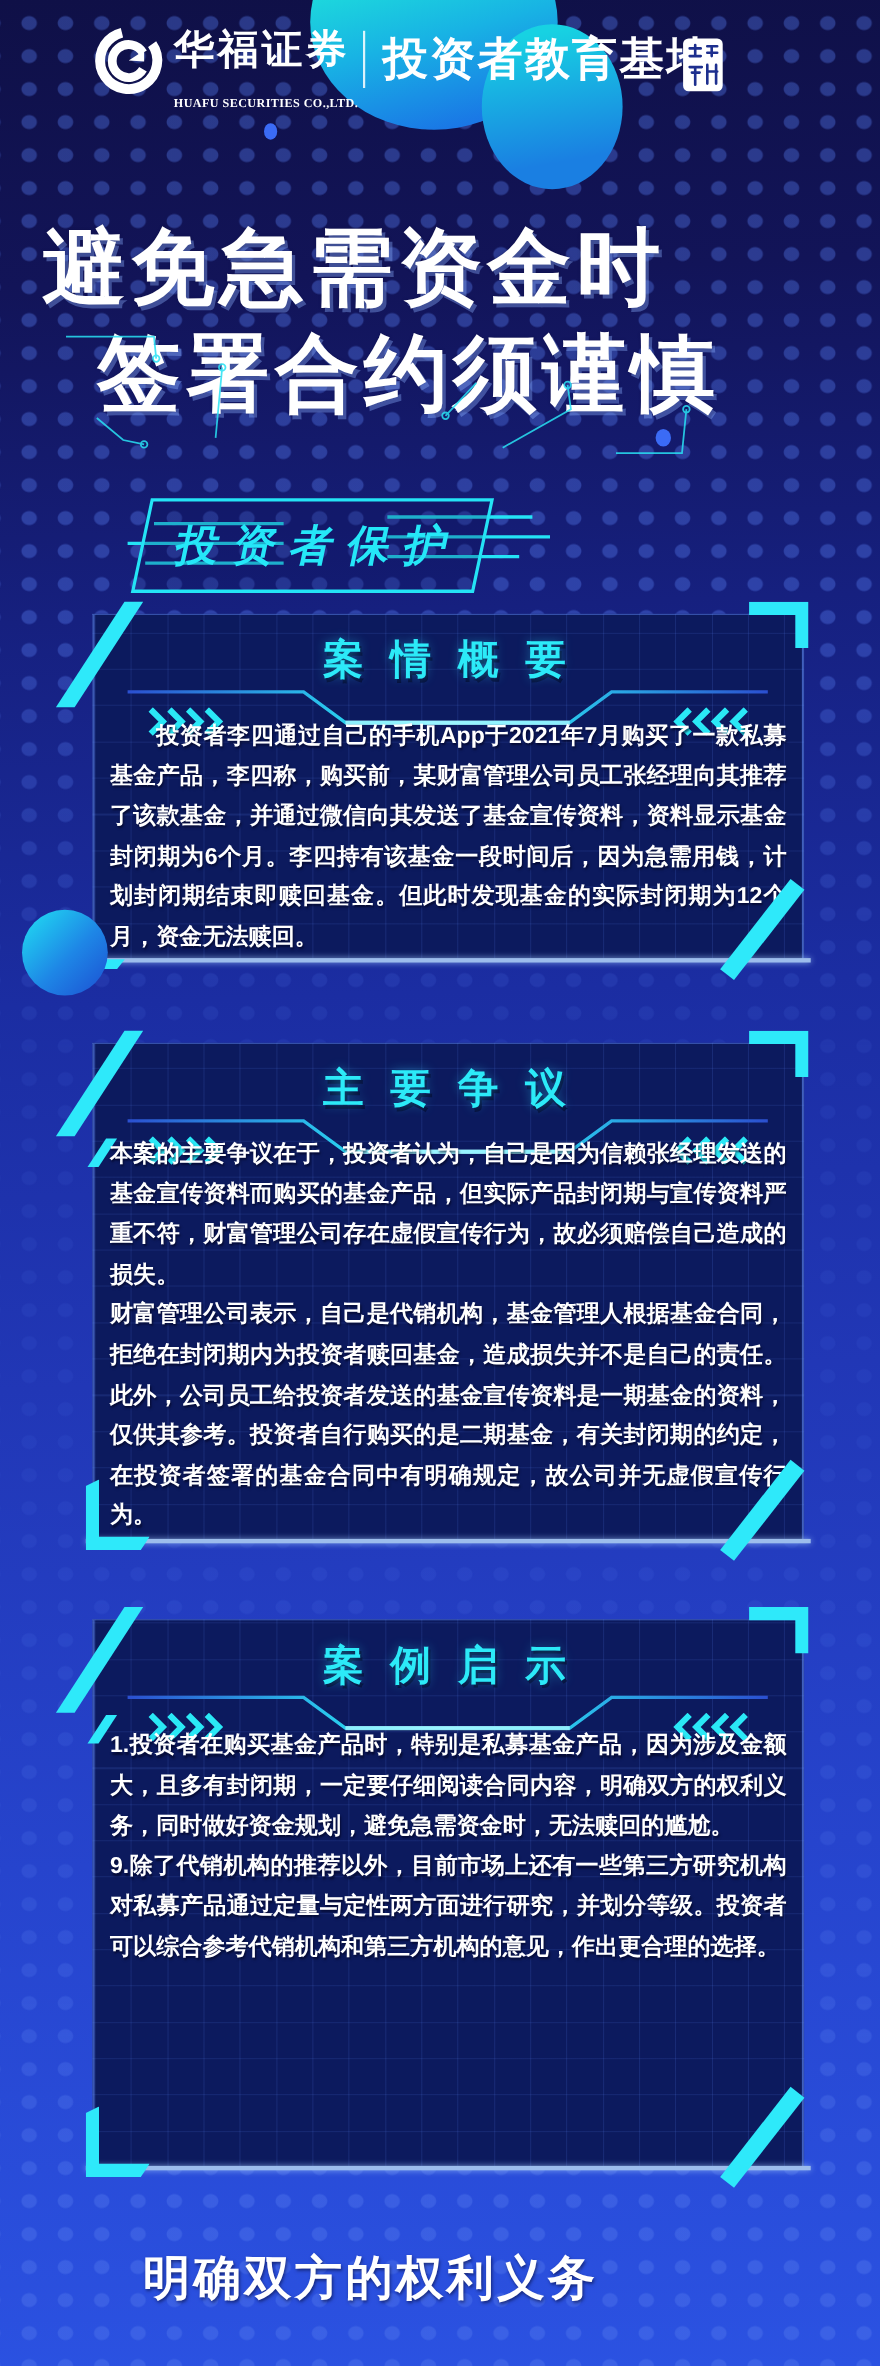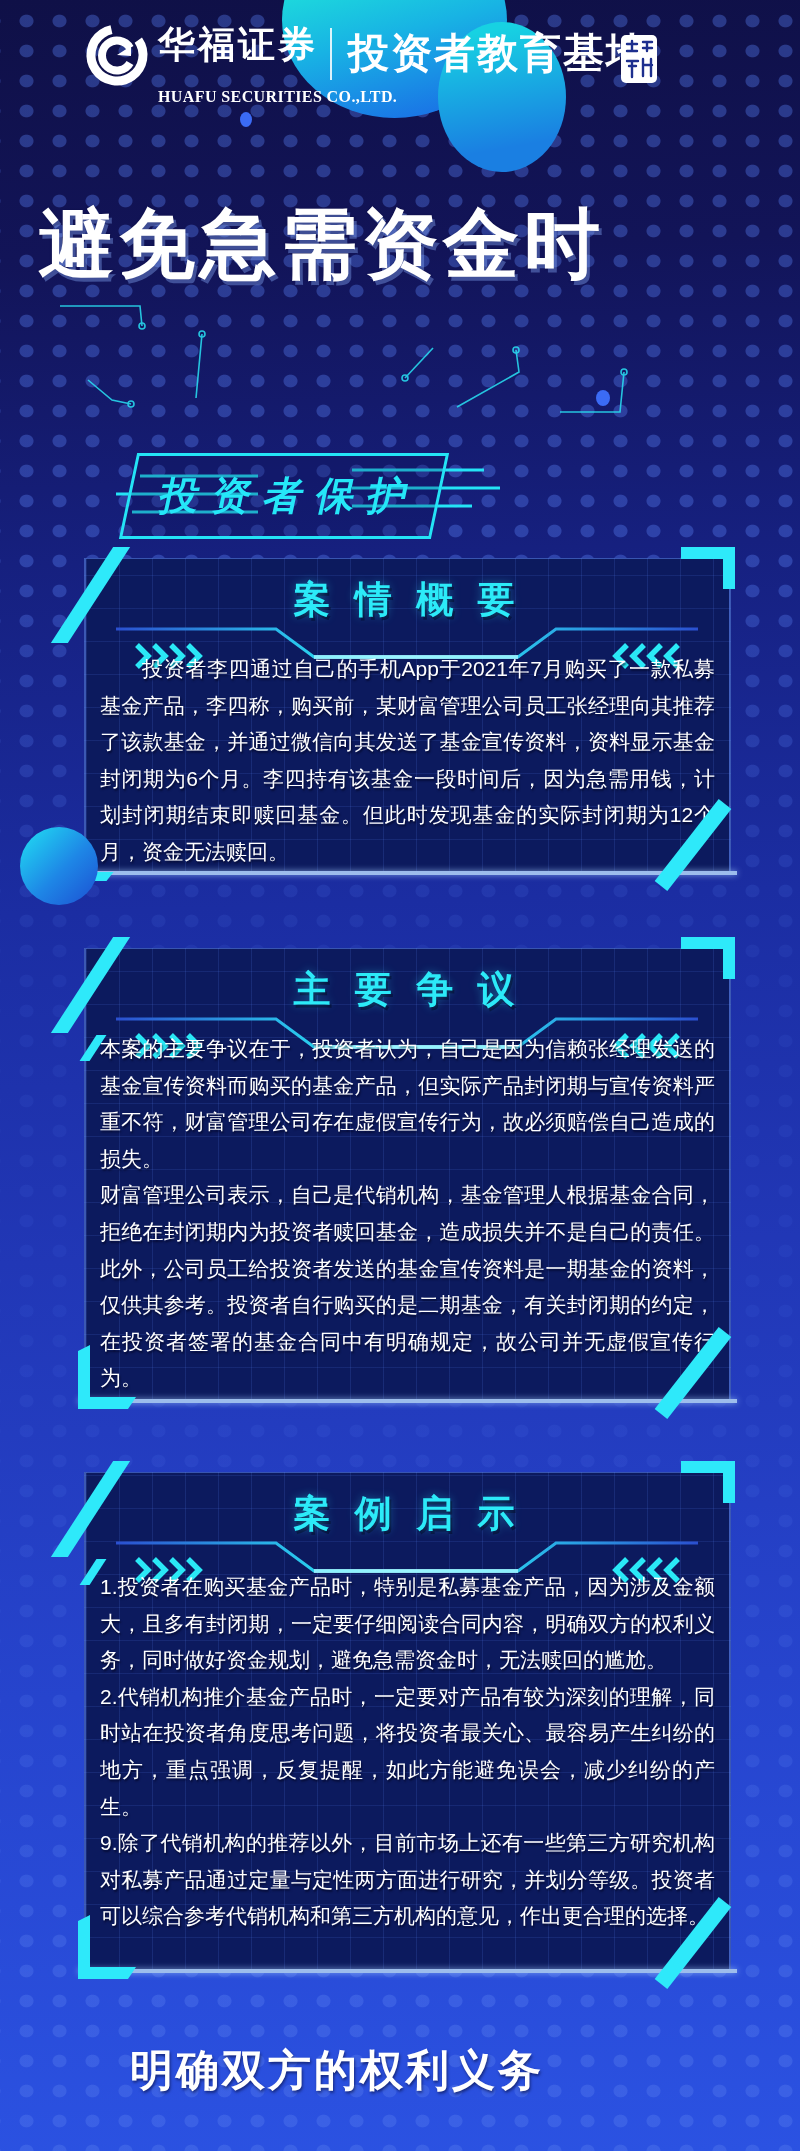--- a/index.html
+++ b/index.html
@@ -21,21 +21,21 @@
   .blob{position:absolute;border-radius:50%;}
   .blob-a{left:282px;top:-78px;width:225px;height:196px;background:linear-gradient(165deg,#1fe9d9 18%,#18b3e4 55%,#1a6de6 95%);}
   .blob-b{left:438px;top:22px;width:128px;height:150px;background:linear-gradient(170deg,#17d2e2 10%,#1a7fe2 80%);}
   .circle-accent{position:absolute;left:20px;top:827px;width:78px;height:78px;border-radius:50%;
     background:linear-gradient(135deg,#20d9f2 5%,#1e86e6 55%,#1c4fd2 100%);}
   
   .header{position:absolute;left:0;top:16px;width:800px;height:76px;display:flex;align-items:center;}
   .logo-mark{position:absolute;left:84px;top:6px;}
   .brand{position:absolute;left:158px;top:4px;width:150px;text-align:center;color:#fff;}
   .brand-cn{font-family:"Liberation Serif","DejaVu Serif",serif;font-weight:700;font-size:37px;letter-spacing:3px;white-space:nowrap;}
-  .brand-en{font-family:"Liberation Serif","DejaVu Serif",serif;font-weight:700;font-size:16px;letter-spacing:.4px;margin-top:18px;white-space:nowrap;}
+  .brand-en{font-family:"Liberation Serif","DejaVu Serif",serif;font-weight:700;font-size:11px;letter-spacing:.4px;margin-top:18px;white-space:nowrap;}
   .hdr-divider{position:absolute;left:330px;top:12px;width:2px;height:52px;background:rgba(255,255,255,.85);}
   .site-name{position:absolute;left:348px;top:10px;color:#fff;font-weight:800;font-size:41px;letter-spacing:2px;white-space:nowrap;}
   .seal{position:absolute;left:620px;top:18px;}
   
   .hero{position:absolute;left:0;top:196px;width:800px;color:#fff;font-weight:900;}
   .hero .t1,.hero .t2{
     font-size:76px;letter-spacing:5px;line-height:96px;white-space:nowrap;
     text-shadow:3px 4px 0 rgba(140,175,255,.38), 0 0 2px rgba(10,10,60,.5);
   }
   .hero .t1{margin-left:38px;}
@@ -64,21 +64,21 @@
     margin:0;padding-top:16px;text-align:center;
     color:#2ceaf8;font-size:37px;font-weight:800;letter-spacing:7px;
     text-shadow:0 0 10px rgba(45,222,250,.4), 2px 3px 0 rgba(5,10,50,.8);white-space:nowrap;
   }
   .titleline{position:absolute;left:0;width:643px;height:46px;top:62px;}
   .chev{position:absolute;top:84px;}
   .chev.l{left:48px;}
   .chev.r{right:48px;}
   .panel .body{position:relative;margin:0 14px 0 14px;padding:0 0 0 0;}
   .panel .body p{
-    margin:0;color:#fff;font-size:21px;font-weight:400;line-height:36.6px;
+    margin:0;color:#fff;font-size:21px;font-weight:700;line-height:36.6px;
     text-shadow:1px 2px 2px rgba(0,0,25,.65);text-align:justify;
   }
   .panel .body p.indent{text-indent:2em;}
   .p1 .body{margin-top:26px;}
   .p2 .body{margin-top:16px;}
   .p3 .body{margin-top:30px;}
   
   .stripe-tl{position:absolute;left:-4px;top:-12px;width:17px;height:96px;background:#2ee9fa;transform:skewX(-33deg);}
   .nub-tl{position:absolute;left:2px;top:86px;width:10px;height:26px;background:#2ee9fa;transform:skewX(-33deg);}
   .bracket-tr{position:absolute;right:-6px;top:-12px;}
@@ -120,20 +120,21 @@
         <path d="M7 10 h10 M12 7 v10 M7 17 h10"></path>
         <path d="M23 8 h9 M27 8 v9 M23 14 h9"></path>
         <path d="M7 27 h11 M9 32 h7 M12 27 v16"></path>
         <path d="M23 25 v17 M23 31 h9 M31 25 v17"></path>
       </g>
     </svg>
   </div>
 
   <div class="hero">
     <div class="t1">避免急需资金时</div>
+    <div class="t2">签署合约须谨慎</div>
   </div>
 
   <svg class="circuits" width="800" height="160" viewBox="0 0 800 160">
     <g stroke="#29e2f4" stroke-width="1.6" fill="none" opacity=".85">
       <polyline points="88,80 112,100 131,104"></polyline>
         <circle cx="131" cy="104" r="3"></circle>
       <polyline points="202,34 196,98"></polyline>
         <circle cx="202" cy="34" r="3"></circle>
       <polyline points="433,48 405,78"></polyline>
         <circle cx="405" cy="78" r="3"></circle>
@@ -269,21 +270,20 @@
     <svg class="chev r" width="74" height="26" viewBox="0 0 74 26">
       <g stroke="#2ae8f6" stroke-width="5.5" fill="none">
         <polyline points="20,2 9,13 20,24"></polyline>
           <polyline points="37,2 26,13 37,24"></polyline>
         <polyline points="54,2 43,13 54,24"></polyline>
           <polyline points="71,2 60,13 71,24"></polyline>
       </g>
     </svg>
     <div class="body">
       <p>1.投资者在购买基金产品时，特别是私募基金产品，因为涉及金额大，且多有封闭期，一定要仔细阅读合同内容，明确双方的权利义务，同时做好资金规划，避免急需资金时，无法赎回的尴尬。</p>
-      <p>2.代销机构推介基金产品时，一定要对产品有较为深刻的理解，同时站在投资者角度思考问题，将投资者最关心、最容易产生纠纷的地方，重点强调，反复提醒，如此方能避免误会，减少纠纷的产生。</p>
       <p>9.除了代销机构的推荐以外，目前市场上还有一些第三方研究机构对私募产品通过定量与定性两方面进行研究，并划分等级。投资者可以综合参考代销机构和第三方机构的意见，作出更合理的选择。</p>
     </div>
     <div class="bottomline"></div>
     <svg class="bracket-bl" width="58" height="66" viewBox="0 0 58 66">
       <path d="M0 6 L12 0 V52 H58 L50 64 H0 Z" fill="#2ee9fa"></path>
     </svg>
     <div class="stripe-br"></div>
   </section>
 
   <div class="footer-name">明确双方的权利义务</div>

